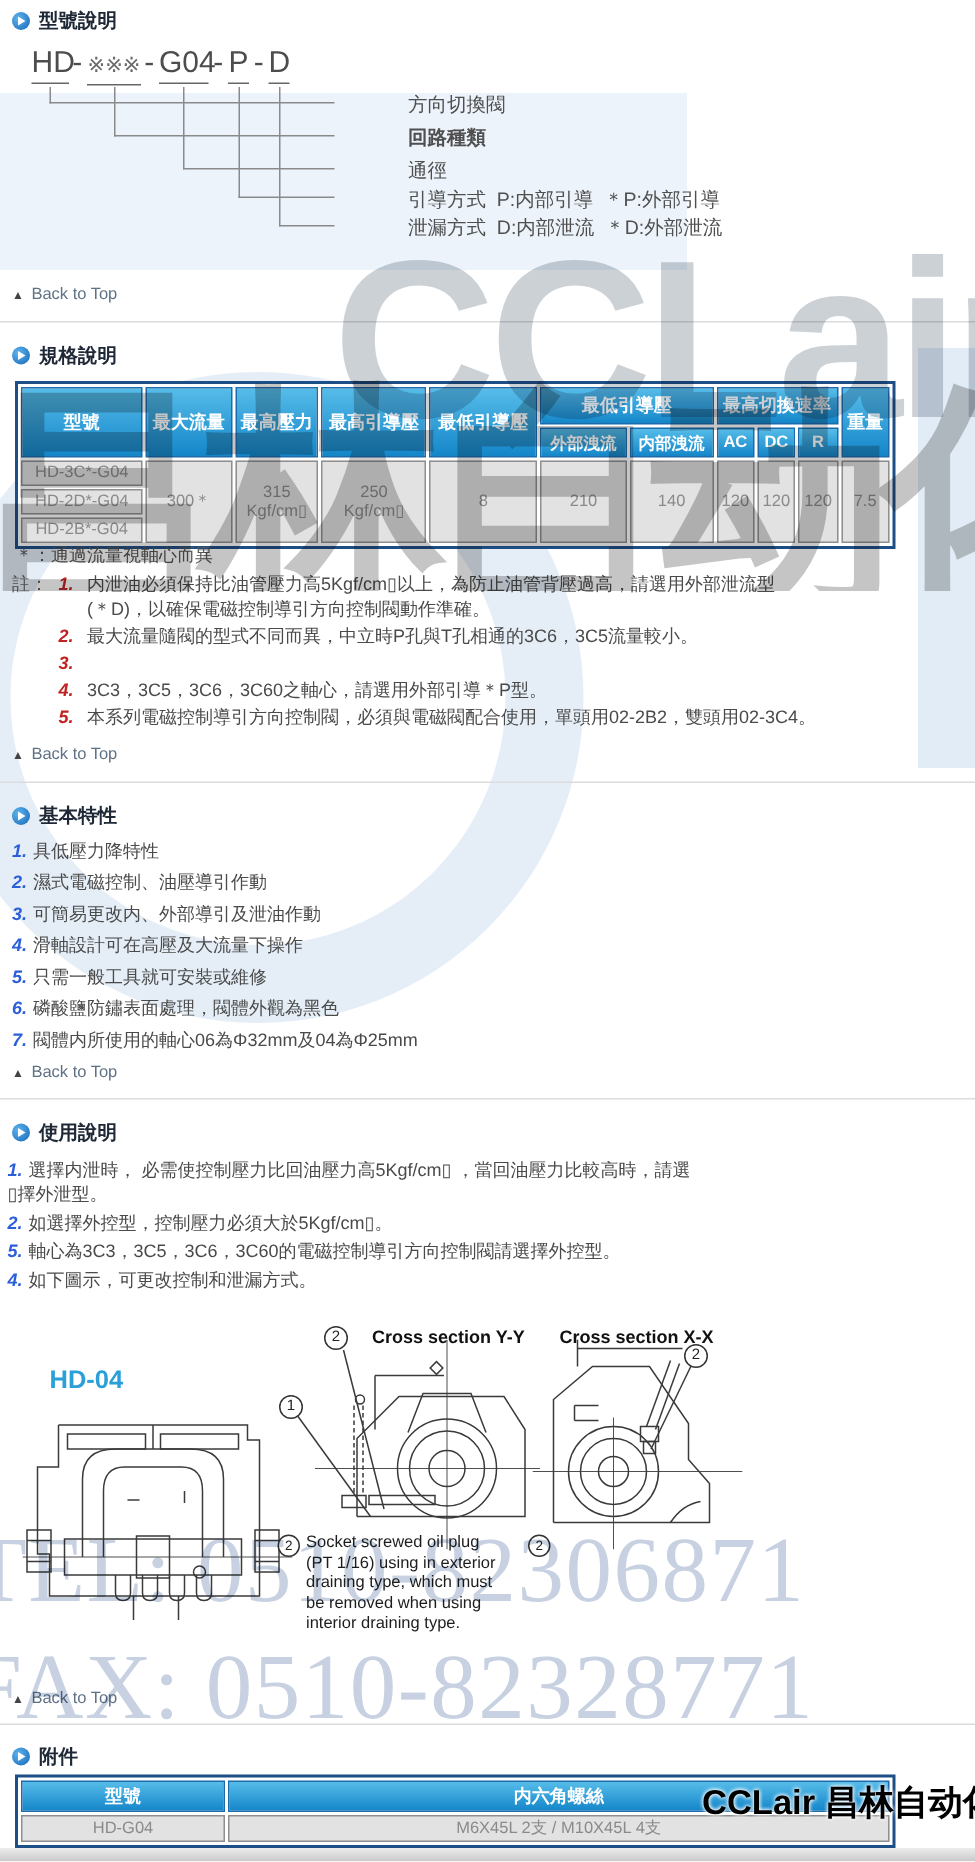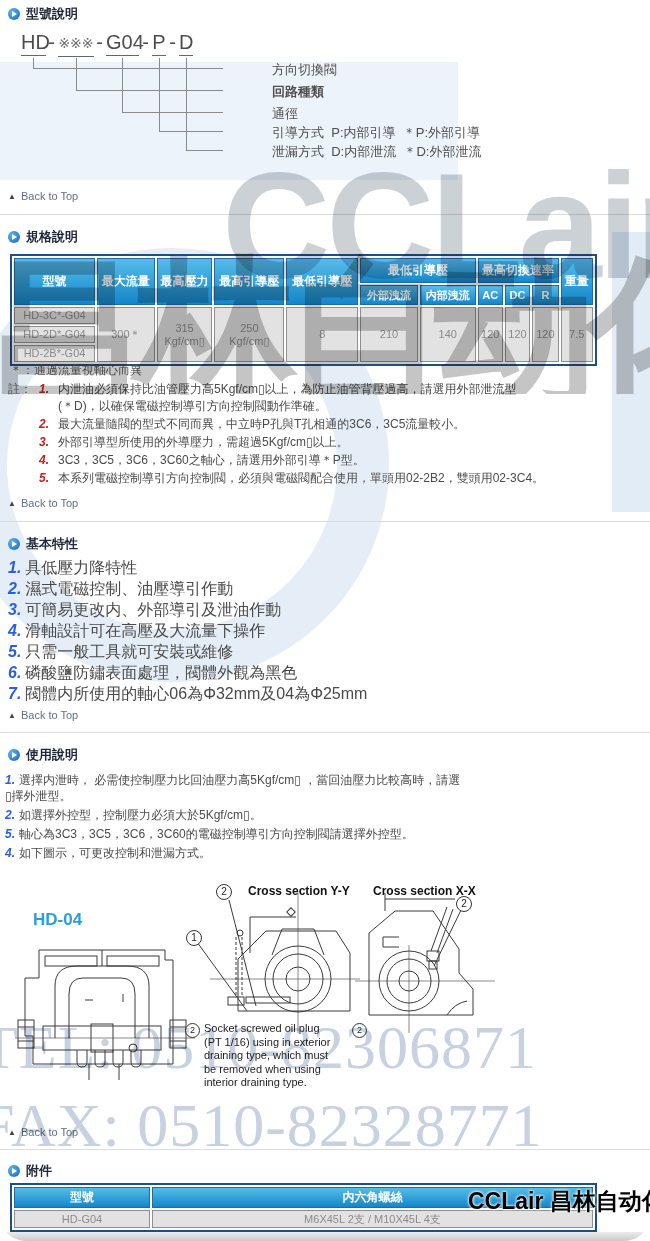--- a/index.html
+++ b/index.html
@@ -1,17 +1,17 @@
 <!DOCTYPE html>
 <html><head>
 <meta charset="utf-8">
 <style>
   html,body{margin:0;padding:0;background:#fff;}
   #page{position:relative;width:650px;height:1241px;overflow:hidden;background:#fff;
-        font-family:"Liberation Sans","DejaVu Sans",sans-serif;color:#4a4a4a;border-radius:26px;}
+        font-family:"Liberation Sans","DejaVu Sans",sans-serif;color:#4a4a4a;}
   .abs{position:absolute;}
   
   .sec-title{display:flex;align-items:center;gap:6px;font-size:13px;font-weight:bold;color:#1f2836;}
   .secicon{width:12px;height:12px;border-radius:50%;flex:0 0 auto;
            background:radial-gradient(circle at 35% 35%,#5db4ec,#1565b8);position:relative;}
   .secicon::after{content:"";position:absolute;left:4px;top:3px;width:0;height:0;
            border-left:5px solid #fff;border-top:3px solid transparent;border-bottom:3px solid transparent;}
   
   .btt{display:flex;align-items:center;gap:5px;font-size:11px;color:#5f7184;cursor:pointer;}
   .btt .tri{font-size:8px;color:#444;}
@@ -29,21 +29,21 @@
       font-size:12px;border:1px solid #1d6bab;}
   table.blue td.h2{font-size:11px;}
   table.blue td.b{background:#e2e2e2;border:1px solid #8f8f8f;color:#8a8a8a;font-size:11px;line-height:13px;}
   
   .star-note{position:absolute;font-size:12px;color:#555;}
   .notes{position:absolute;font-size:12px;color:#4a4a4a;}
   .note-row{display:flex;gap:5px;line-height:17px;margin-bottom:1px;}
   .note-label{flex:0 0 26px;color:#666;}
   .num-red{flex:0 0 14px;color:#c32222;font-weight:bold;font-style:italic;}
   .note-txt{white-space:pre-line;}
-  .feat{font-size:16px;color:#4a4a4a;line-height:21px;}
+  .feat{font-size:12px;color:#4a4a4a;line-height:21px;}
   .feat .num,.uitem .num{color:#2b5fd9;font-weight:bold;font-style:italic;margin-right:4px;}
   .uitem{font-size:12px;color:#4a4a4a;line-height:16px;margin-bottom:3px;}
   .uitem .txt{white-space:pre-line;}
   
   .fig-title{position:absolute;font-size:12px;font-weight:bold;color:#111;}
   .hd04{position:absolute;font-size:17px;font-weight:bold;color:#2a9fd8;}
   .callout{position:absolute;width:14px;height:14px;border:1px solid #333;border-radius:50%;
       background:#fff;font-size:10px;line-height:14px;text-align:center;color:#222;z-index:3;}
   .cap{position:absolute;display:flex;gap:4px;font-size:11px;line-height:13.5px;color:#1d1d1d;}
   .cap .cnum{flex:0 0 13px;width:13px;height:13px;border:1px solid #333;border-radius:50%;
@@ -183,21 +183,20 @@
 (＊D)，以確保電磁控制導引方向控制閥動作準確。</span>
     </div>
     <div class="note-row">
       <span class="note-label"></span>
       <span class="num-red">2.</span>
       <span class="note-txt">最大流量隨閥的型式不同而異，中立時P孔與T孔相通的3C6，3C5流量較小。</span>
     </div>
     <div class="note-row">
       <span class="note-label"></span>
       <span class="num-red">3.</span>
-      <span class="note-txt">外部引導型所使用的外導壓力，需超過5Kgf/cm▯以上。</span>
     </div>
     <div class="note-row">
       <span class="note-label"></span>
       <span class="num-red">4.</span>
       <span class="note-txt">3C3，3C5，3C6，3C60之軸心，請選用外部引導＊P型。</span>
     </div>
     <div class="note-row">
       <span class="note-label"></span>
       <span class="num-red">5.</span>
       <span class="note-txt">本系列電磁控制導引方向控制閥，必須與電磁閥配合使用，單頭用02-2B2，雙頭用02-3C4。</span>

